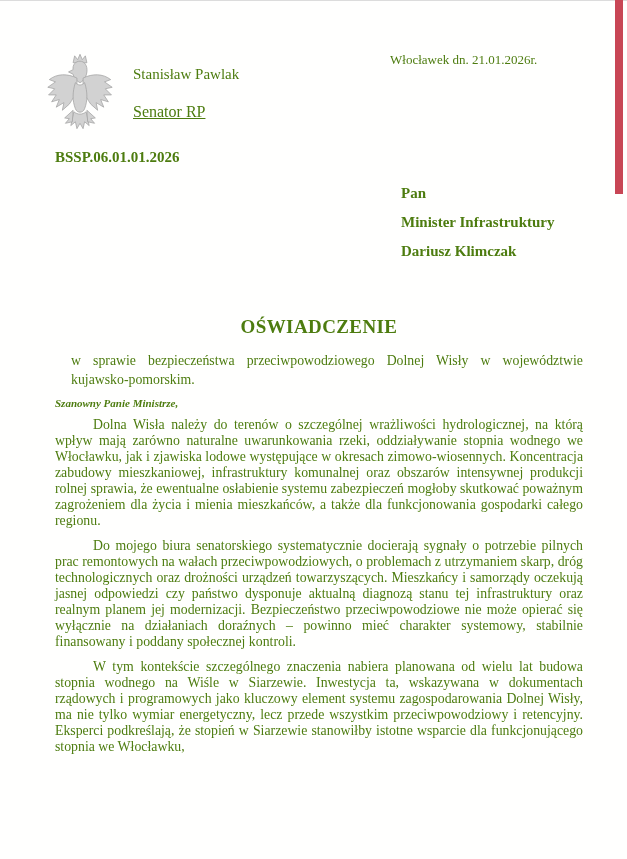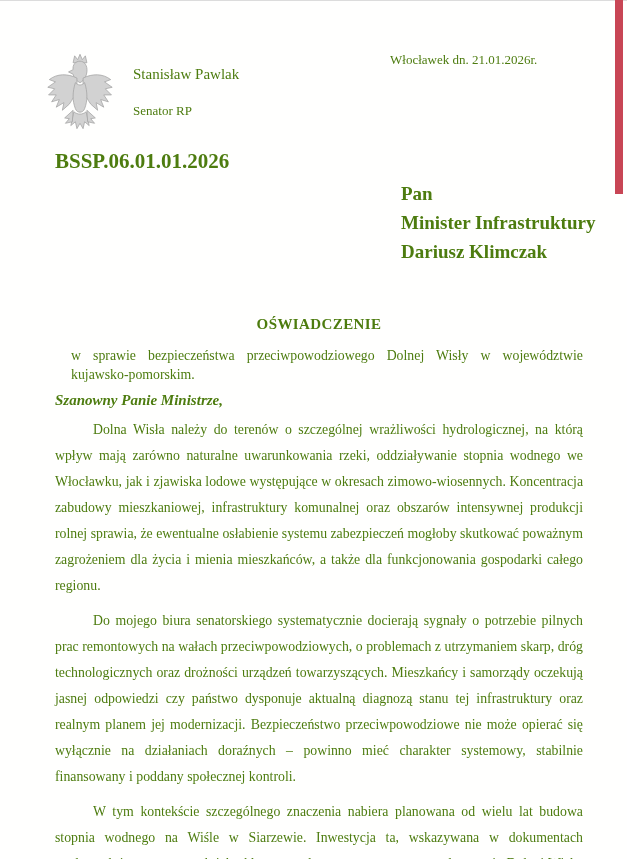--- a/index.html
+++ b/index.html
@@ -20,40 +20,40 @@
     position: absolute; top: 0; right: 4px;
     width: 8px; height: 194px;
     background: #c84655;
   }
   .emblem {
     position: absolute; left: 39px; top: 52px;
     width: 82px; height: 92px;
   }
   .emblem svg { width: 100%; height: 100%; }
   .sender-name { position: absolute; left: 133px; top: 66px; font-size: 15px; }
-  .sender-title { position: absolute; left: 133px; top: 103px; font-size: 13px; }
+  .sender-title { position: absolute; left: 133px; top: 103px; font-size: 16px; text-decoration: underline; }
   .place-date { position: absolute; left: 390px; top: 52px; font-size: 13px; }
-  .ref-number { position: absolute; left: 55px; top: 149px; font-size: 21px; font-weight: bold; }
+  .ref-number { position: absolute; left: 55px; top: 149px; font-size: 15px; font-weight: bold; }
   .recipient {
     position: absolute; left: 401px; top: 179px;
-    font-size: 19px; font-weight: bold; line-height: 29px;
+    font-size: 15px; font-weight: bold; line-height: 29px;
   }
   .letter-body {
     position: absolute; left: 55px; top: 316px; width: 528px;
     font-size: 13.8px;
   }
   .doc-title {
-    text-align: center; font-weight: bold; font-size: 15px;
+    text-align: center; font-weight: bold; font-size: 19px;
     letter-spacing: 0.4px; margin: 0 0 14px 0;
   }
   .subject { text-align: justify; line-height: 18.5px; margin: 0 0 6px 16px; }
-  .greeting { font-weight: bold; font-style: italic; margin: 8px 0 8px 0; font-size: 15px; }
+  .greeting { font-weight: bold; font-style: italic; margin: 8px 0 8px 0; font-size: 11px; }
   .body-par {
     text-align: justify; text-indent: 38px;
-    line-height: 26px; margin: 0 0 9px 0;
+    line-height: 16px; margin: 0 0 9px 0;
   }
 </style>
 </head>
 <body>
 
 <div class="page">
 
   <div class="scan-top-line"></div>
   <div class="red-stripe"></div>
 

